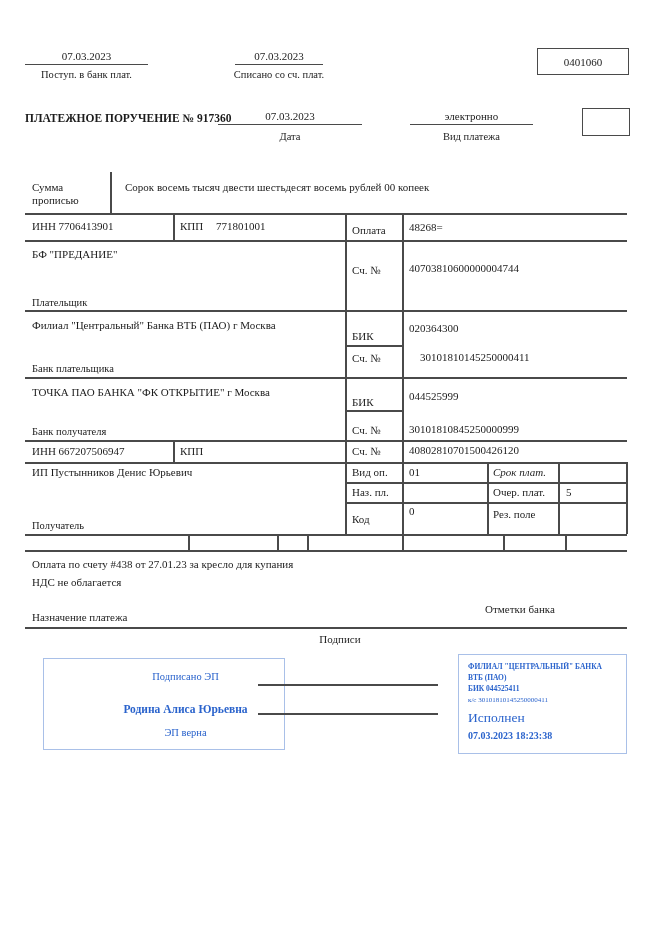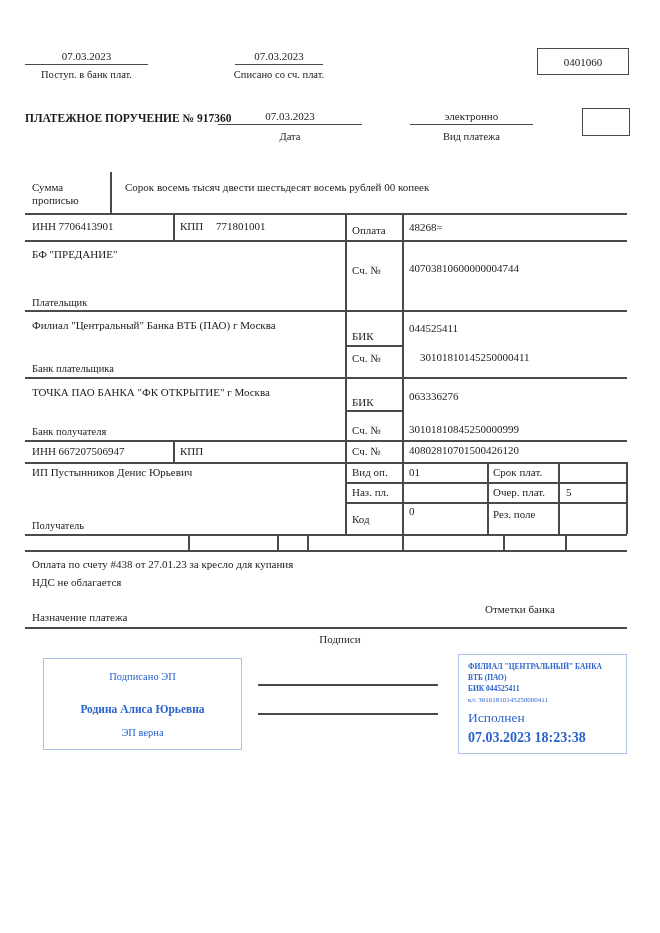--- a/index.html
+++ b/index.html
@@ -11,28 +11,28 @@
   .ctr{text-align:center;}
   .wrap{white-space:normal;}
   .hl{position:absolute;height:1.5px;background:#4a4a4a;}
   .vl{position:absolute;width:1.5px;background:#4a4a4a;}
   .ufield{position:absolute;border-bottom:1.5px solid #4a4a4a;text-align:center;
           font-size:11px;padding-bottom:2px;white-space:pre;}
   .lbl{position:absolute;font-size:10.5px;text-align:center;white-space:pre;}
   .box{position:absolute;border:1.5px solid #4a4a4a;display:flex;align-items:center;justify-content:center;
        font-size:11px;}
   .stamp{position:absolute;border:1px solid #a9c0e8;color:#2a63cc;}
-  .stamp-left{display:flex;flex-direction:column;align-items:center;justify-content:space-evenly;text-align:center;}
+  .stamp-left{display:flex;flex-direction:column;align-items:center;justify-content:space-evenly;text-align:center;padding-left:43px;}
   .stamp-left .l1,.stamp-left .l3{font-size:10.5px;}
   .stamp-left .l2{font-size:11.5px;font-weight:bold;margin-top:10px;}
   .stamp-right{padding:7px 9px;box-sizing:border-box;}
   .stamp-right .s{font-size:7.5px;font-weight:bold;line-height:1.45;white-space:pre;}
   .stamp-right .s4{font-size:7px;font-weight:normal;line-height:1.5;white-space:pre;}
   .stamp-right .status{font-size:13.5px;margin-top:5px;}
-  .stamp-right .dt{font-size:14px;font-weight:bold;margin-top:4px;}
+  .stamp-right .dt{font-size:10px;font-weight:bold;margin-top:4px;}
 </style>
 </head>
 <body>
 
 <div id="page">
 
   <div class="ufield" style="left:25px;top:50px;width:123px;">07.03.2023</div>
   <div class="lbl" style="left:25px;top:69px;width:123px;">Поступ. в банк плат.</div>
 
   <div class="ufield" style="left:235px;top:50px;width:88px;">07.03.2023</div>
@@ -86,42 +86,42 @@
   <div class="t" style="left:409px;top:221px;">48268=</div>
 
   <div class="t" style="left:32px;top:248px;">БФ "ПРЕДАНИЕ"</div>
   <div class="t sm" style="left:32px;top:297px;">Плательщик</div>
   <div class="t" style="left:352px;top:264px;">Сч. №</div>
   <div class="t" style="left:409px;top:262px;">40703810600000004744</div>
 
   <div class="t" style="left:32px;top:319px;">Филиал "Центральный" Банка ВТБ (ПАО) г Москва</div>
   <div class="t sm" style="left:32px;top:363px;">Банк плательщика</div>
   <div class="t" style="left:352px;top:330px;">БИК</div>
-  <div class="t" style="left:409px;top:322px;">044525411</div>
+  <div class="t" style="left:409px;top:322px;">020364300</div>
   <div class="t" style="left:352px;top:352px;">Сч. №</div>
   <div class="t" style="left:420px;top:351px;">30101810145250000411</div>
 
   <div class="t" style="left:32px;top:386px;">ТОЧКА ПАО БАНКА "ФК ОТКРЫТИЕ" г Москва</div>
   <div class="t sm" style="left:32px;top:426px;">Банк получателя</div>
   <div class="t" style="left:352px;top:396px;">БИК</div>
-  <div class="t" style="left:409px;top:390px;">063336276</div>
+  <div class="t" style="left:409px;top:390px;">044525999</div>
   <div class="t" style="left:352px;top:424px;">Сч. №</div>
   <div class="t" style="left:409px;top:423px;">30101810845250000999</div>
 
   <div class="t" style="left:32px;top:445px;">ИНН 667207506947</div>
   <div class="t" style="left:180px;top:445px;">КПП</div>
   <div class="t" style="left:352px;top:445px;">Сч. №</div>
   <div class="t" style="left:409px;top:444px;">40802810701500426120</div>
 
   <div class="t" style="left:32px;top:466px;">ИП Пустынников Денис Юрьевич</div>
   <div class="t sm" style="left:32px;top:520px;">Получатель</div>
 
   <div class="t" style="left:352px;top:466px;">Вид оп.</div>
   <div class="t" style="left:409px;top:466px;">01</div>
-  <div class="t" style="left:493px;top:466px;">Срок плат.</div>
+  <div class="t" style="left:493px;top:466px;font-style:italic;">Срок плат.</div>
 
   <div class="t" style="left:352px;top:486px;">Наз. пл.</div>
   <div class="t" style="left:493px;top:486px;">Очер. плат.</div>
   <div class="t" style="left:566px;top:486px;">5</div>
 
   <div class="t" style="left:352px;top:513px;">Код</div>
   <div class="t" style="left:409px;top:505px;">0</div>
   <div class="t" style="left:493px;top:508px;">Рез. поле</div>
 
   <div class="t" style="left:32px;top:558px;">Оплата по счету #438 от 27.01.23 за кресло для купания</div>

